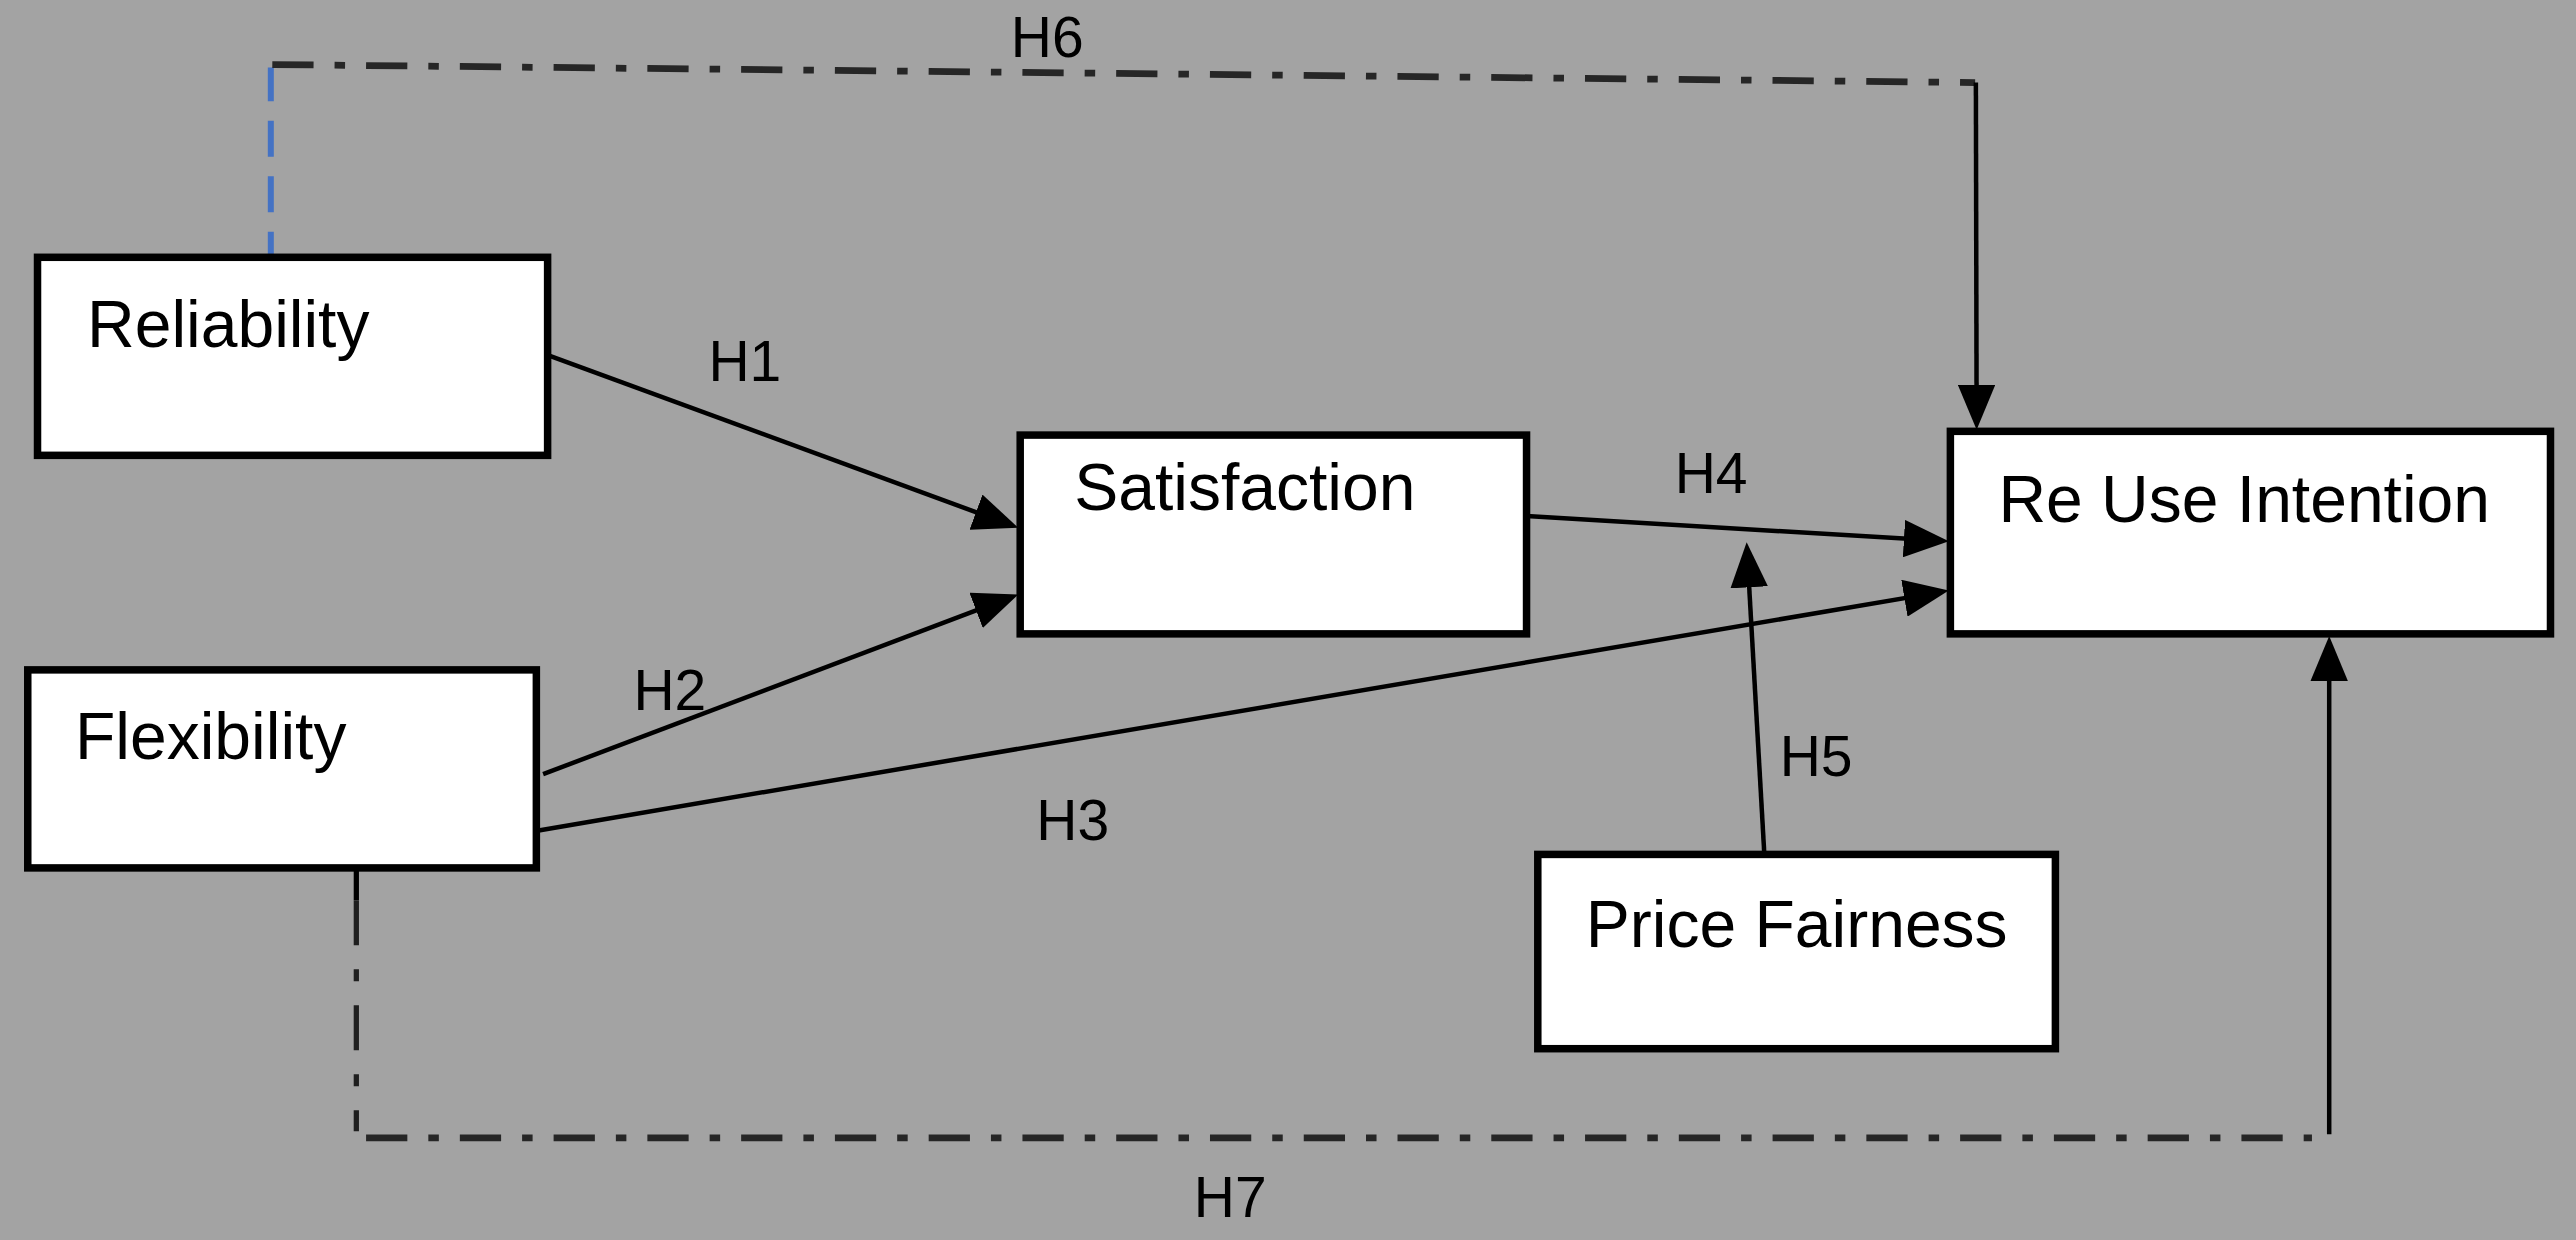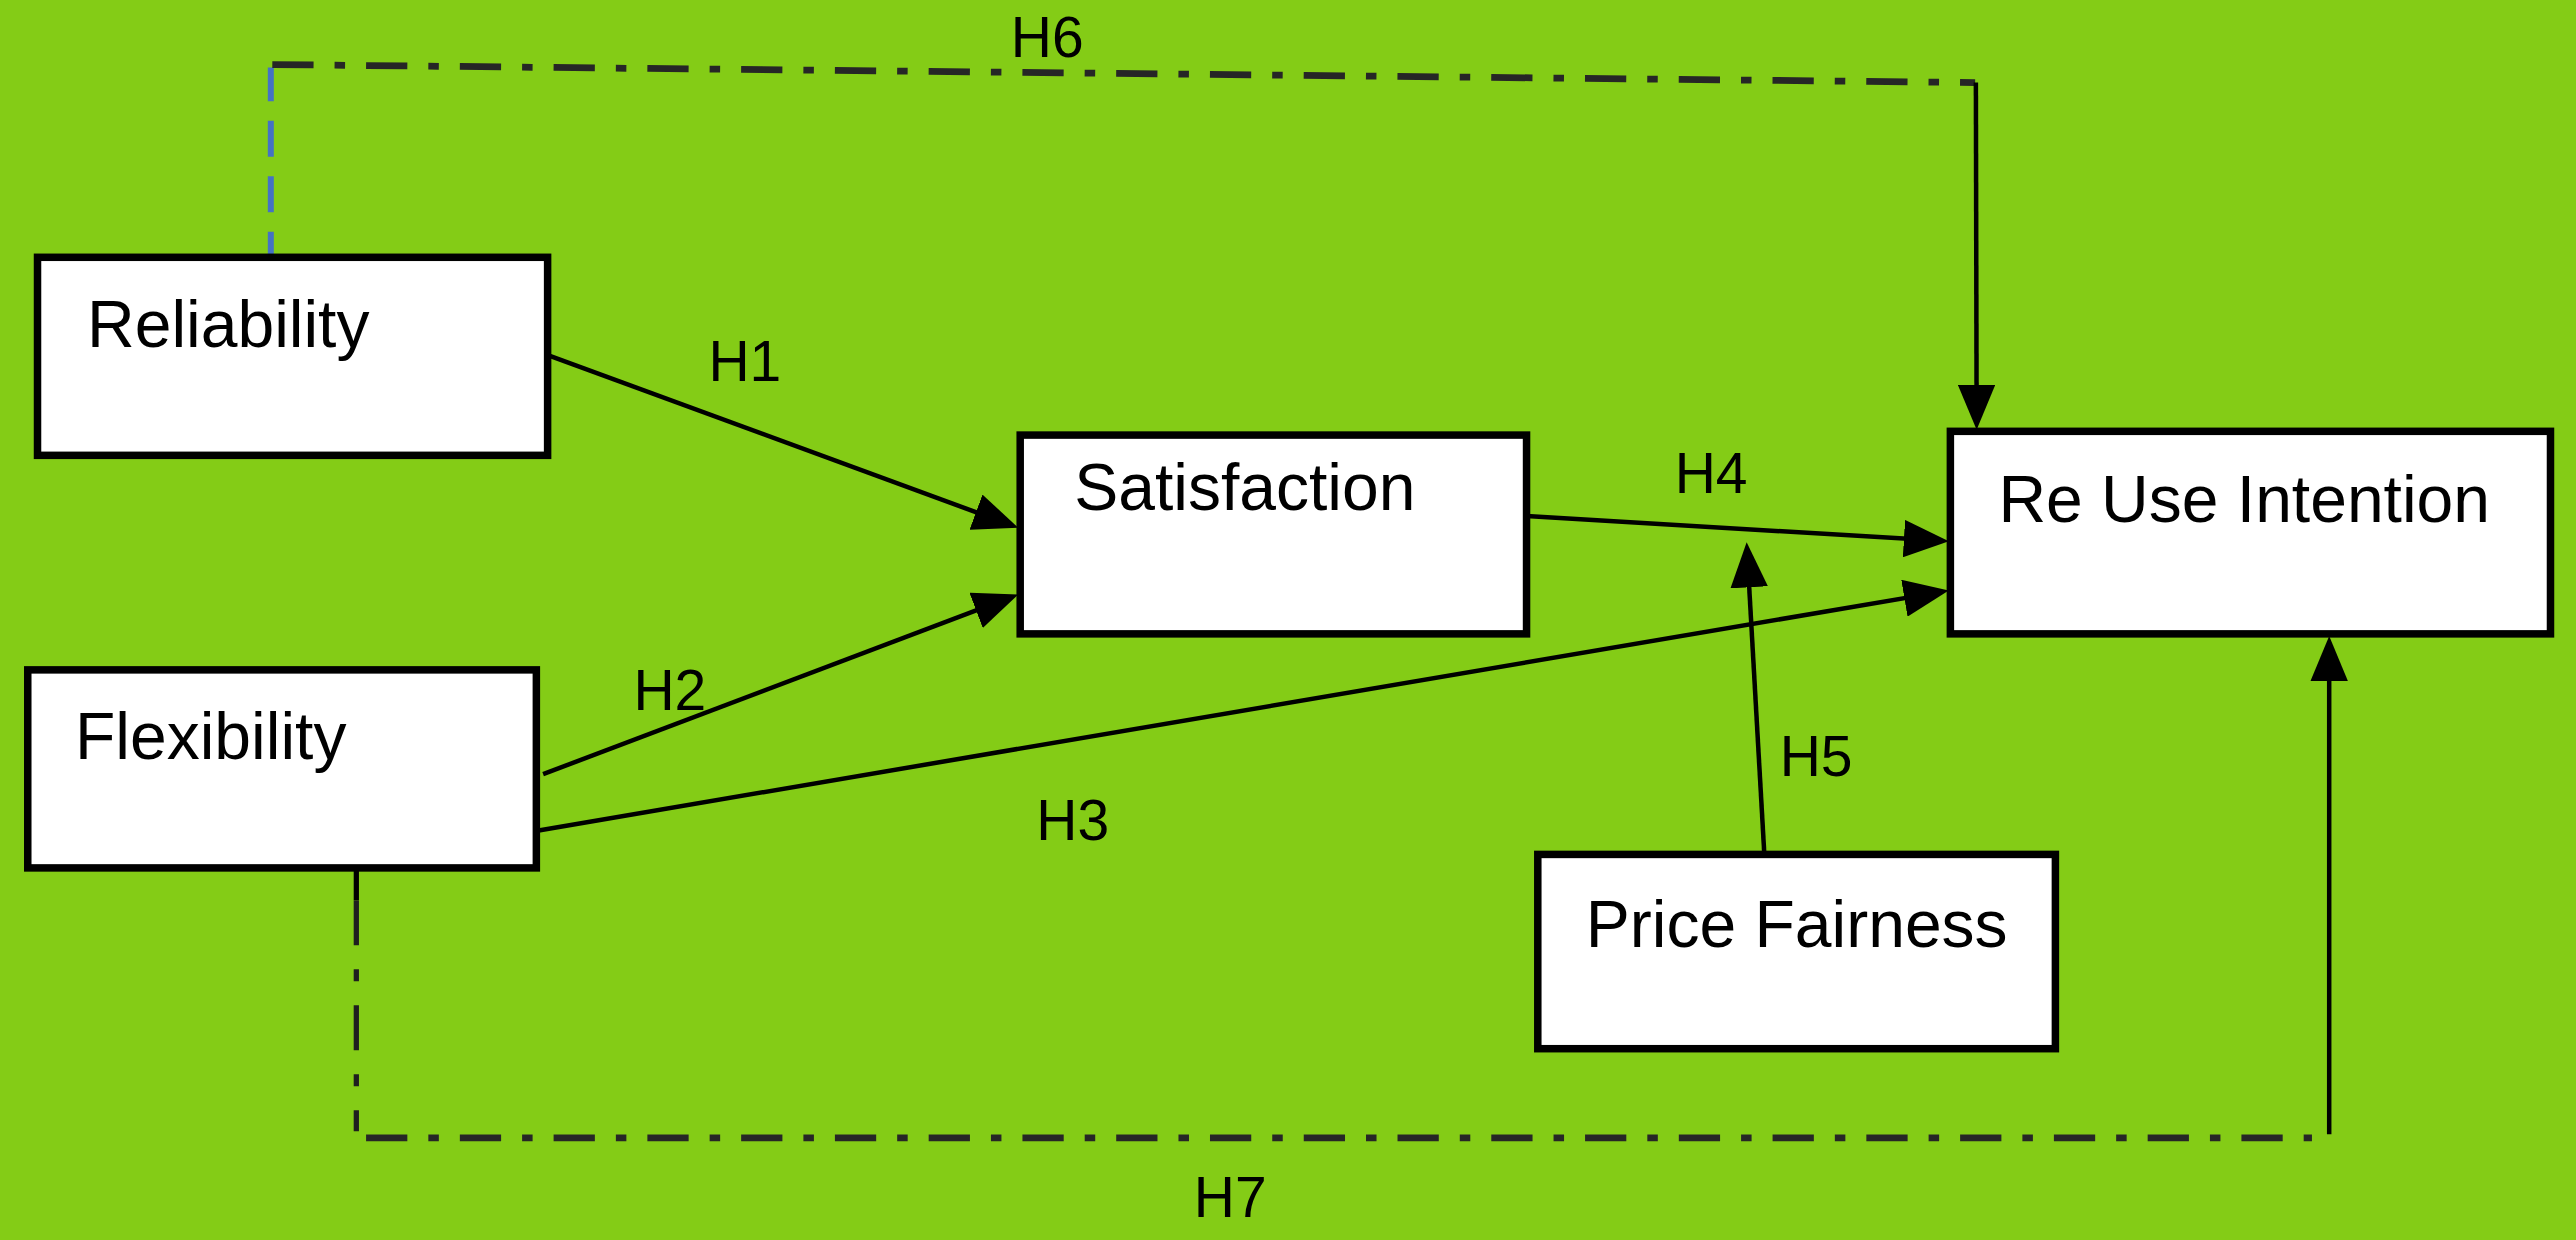--- a/index.html
+++ b/index.html
@@ -2,21 +2,21 @@
 <html style="font-size:12px"><head>
 <meta charset="utf-8">
 <style>
   html, body {
     margin: 0;
     padding: 0;
     background: #ffffff;
   }
   .diagram-wrap {
     width: 100%;
-    background: #84cc16;
+    background: #a3a3a3;
   }
   svg {
     display: block;
     width: 100%;
     height: auto;
     font-family: "Liberation Sans", "DejaVu Sans", sans-serif;
   }
   .node-box {
     fill: #ffffff;
     stroke: #000000;

